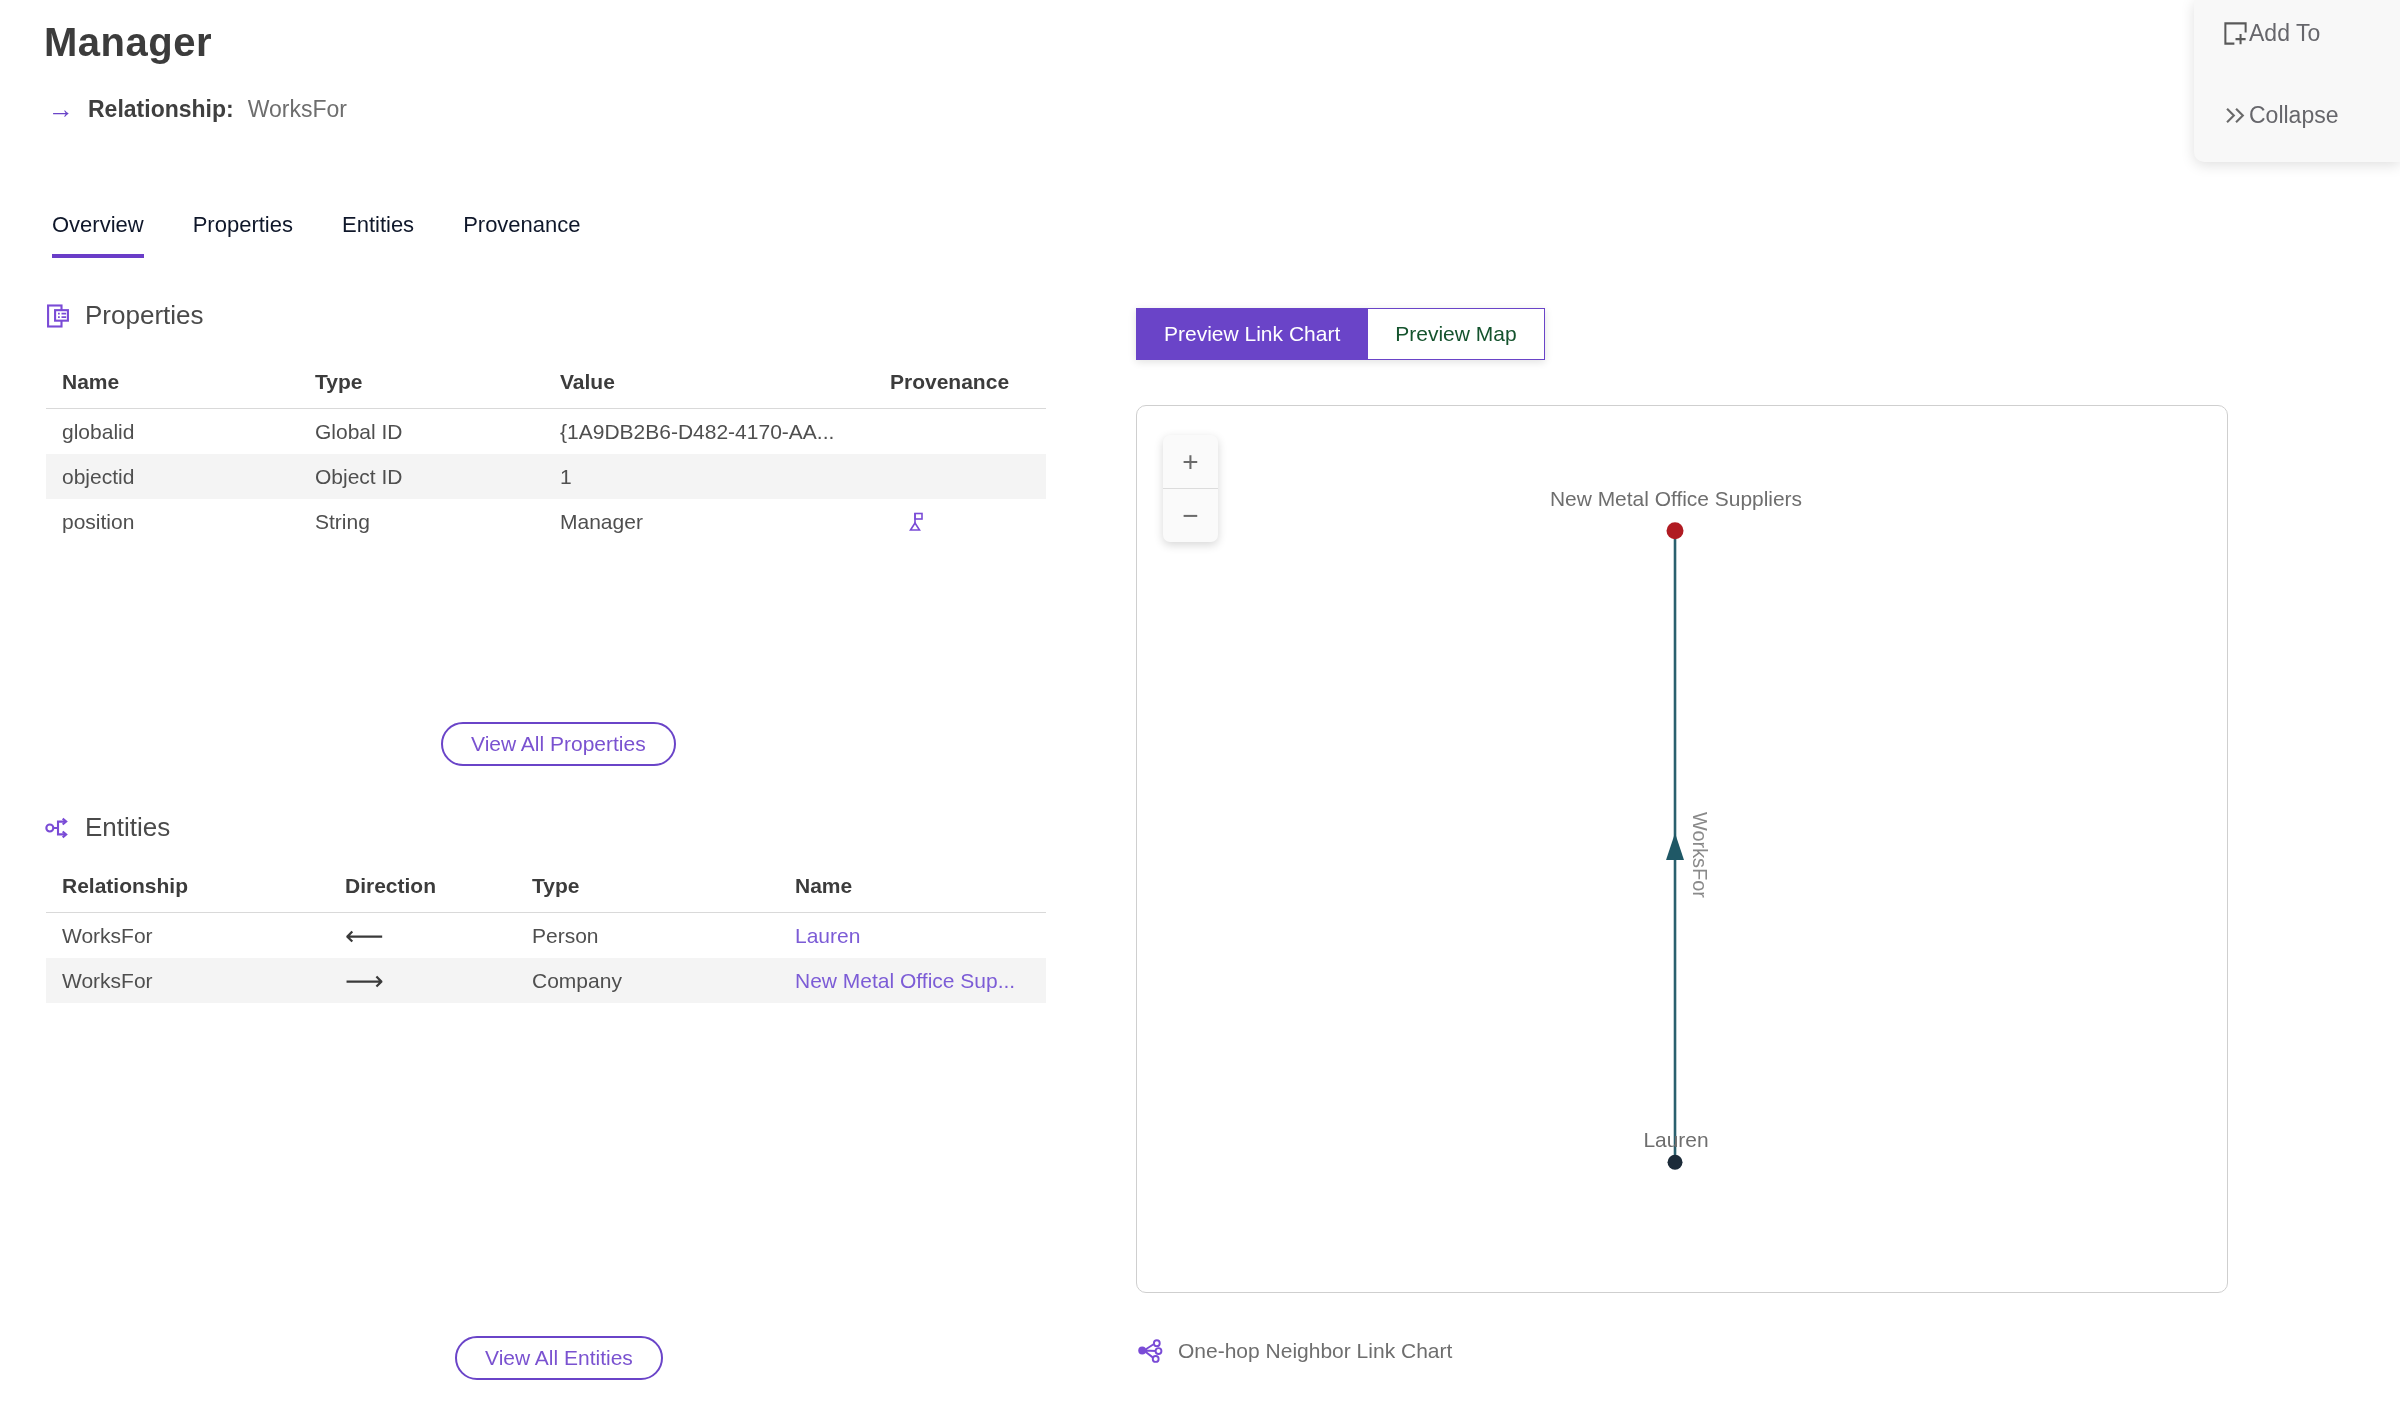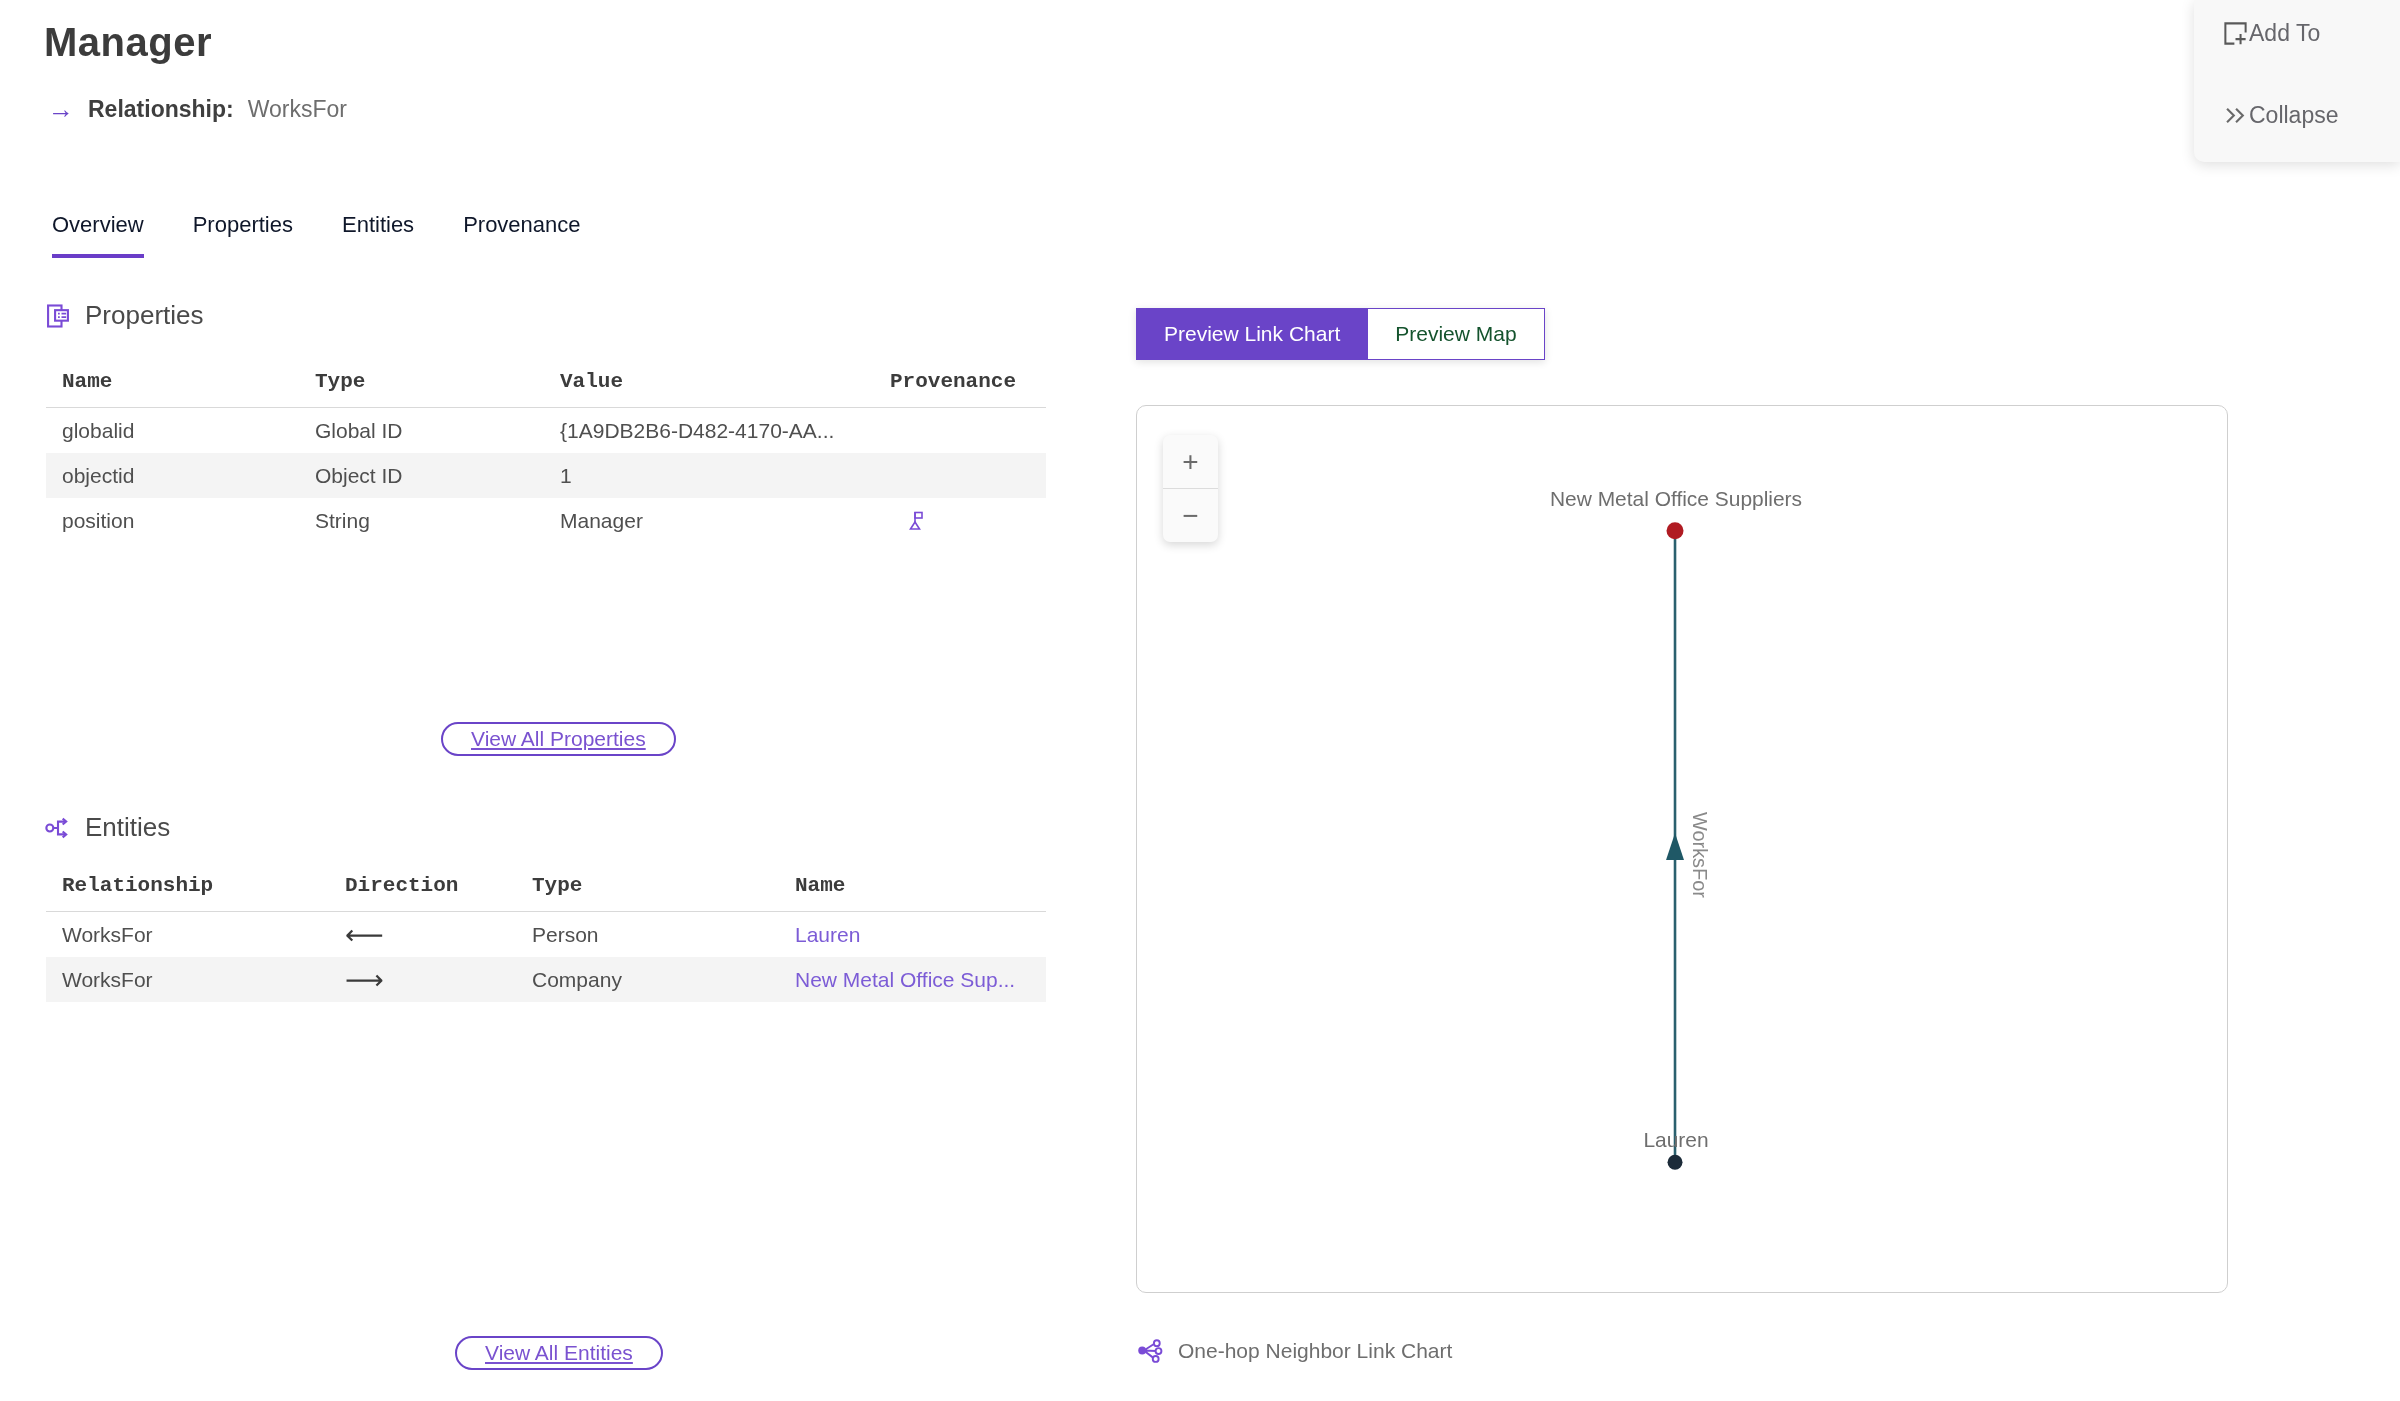--- a/index.html
+++ b/index.html
@@ -33,38 +33,38 @@
 
   
   .section-head { position:absolute; display:flex; align-items:center; gap:13px; font-size:26px; color:#4a4a4a; }
   .section-head.properties { left:44px; top:300px; }
   .section-head.entities { left:44px; top:812px; }
 
   
   .tbl { position:absolute; left:46px; width:1000px; font-size:21px; }
   .tbl.properties { top:362px; }
   .tbl.entities { top:866px; }
-  .t-head { display:flex; font-weight:bold; color:#3c3c3c; border-bottom:1px solid #d9d9d9; padding:8px 0 14px 0;font-family:Liberation Mono, monospace; }
+  .t-head { display:flex; font-weight:bold; color:#3c3c3c; border-bottom:1px solid #d9d9d9; padding:8px 0 14px 0; }
   .t-row { display:flex; align-items:center; height:45px; }
   .tbl.properties .t-row:nth-child(odd) { background:#f4f4f4; } 
   .tbl.entities .t-row:nth-child(odd) { background:#f4f4f4; }
   .c { padding-left:16px; overflow:hidden; white-space:nowrap; }
   .tbl.properties .c1 { width:253px; } .tbl.properties .c2 { width:245px; }
   .tbl.properties .c3 { width:330px; } .tbl.properties .c4 { width:172px; }
   .tbl.entities .c1 { width:283px; } .tbl.entities .c2 { width:187px; }
   .tbl.entities .c3 { width:263px; } .tbl.entities .c4 { width:267px; }
   .dir-glyph { font-size:27px; color:#3a3a3a; }
   .ent-link { color:#7c5cd6; cursor:pointer; text-decoration:none; }
   .flag-cell { display:flex; align-items:center; padding-left:30px; }
 
   
   .pill {
-    position:absolute; height:34px; display:flex; align-items:center; justify-content:center;
+    position:absolute; height:44px; display:flex; align-items:center; justify-content:center;
     padding:0 28px; border:2px solid #6a44c8; border-radius:25px; background:#fff;
-    color:#7a52d0; font-size:21px; font-family:inherit; cursor:pointer; white-space:nowrap;text-decoration:underline;
+    color:#7a52d0; font-size:21px; font-family:inherit; cursor:pointer; white-space:nowrap;
   }
   .pill.view-props { left:441px; top:722px; }
   .pill.view-ents { left:455px; top:1336px; }
 
   
   .preview-toggle { position:absolute; left:1136px; top:308px; display:flex; box-shadow:0 2px 8px rgba(0,0,0,.12); }
   .seg { height:52px; display:flex; align-items:center; padding:0 27px; font-size:21px; cursor:pointer; font-family:inherit; border:1px solid #6a44c8; }
   .seg.active { background:#6a44c8; color:#fff; border-color:#6a44c8; }
   .seg.inactive { background:#fff; color:#14532d; border-left:none; }
 

